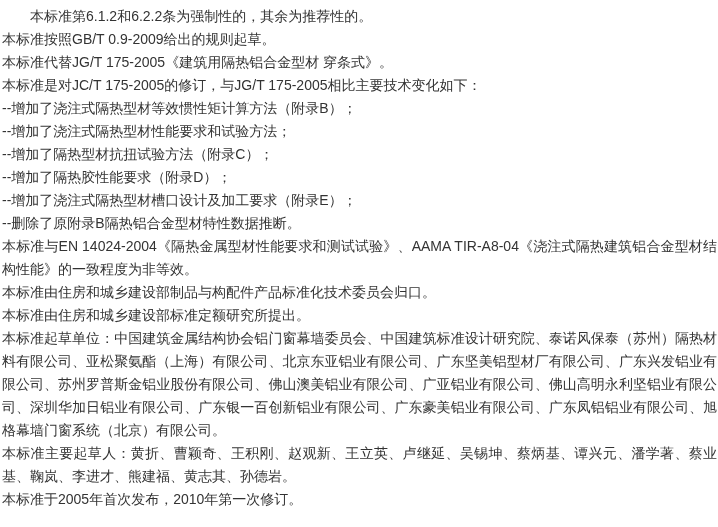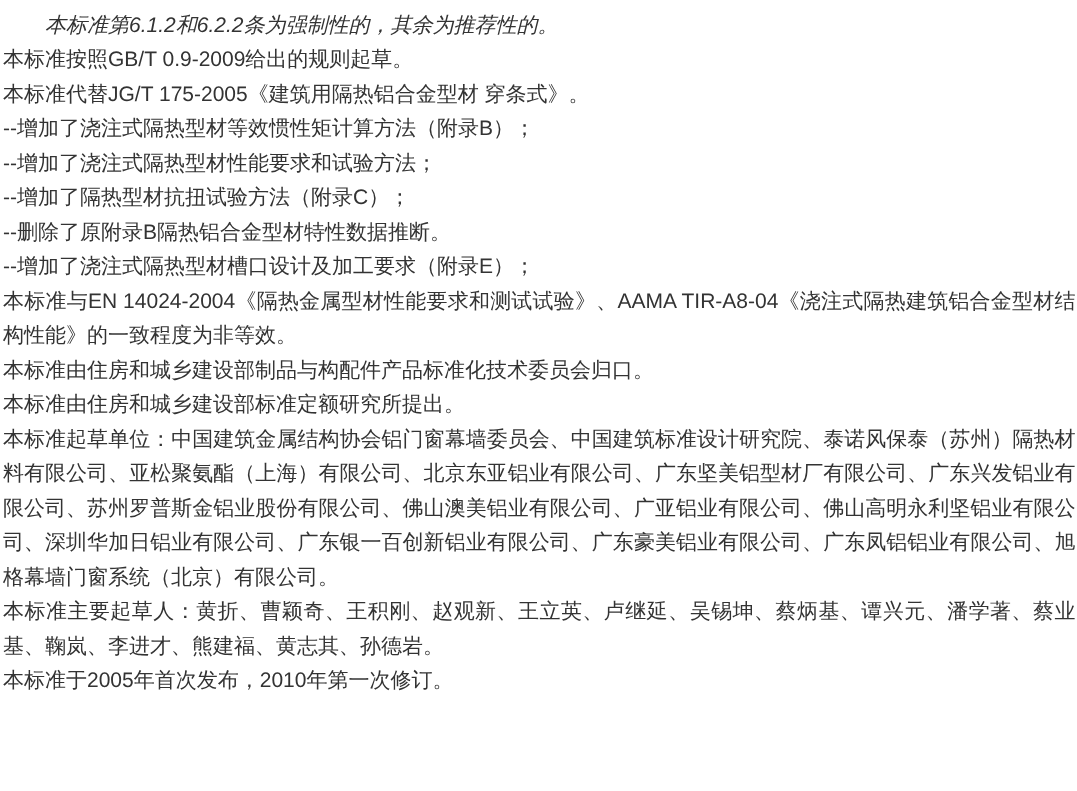--- a/index.html
+++ b/index.html
@@ -22,34 +22,35 @@
     color: #333333;
     text-align: justify;
     text-justify: inter-ideograph;
   }
   .para {
     margin: 0;
     word-break: break-all;
   }
   .para.indent {
     text-indent: 28px;
-    font-style: italic;
   }
 </style>
 </head>
 <body style="background: rgb(255, 255, 255);">
 
 <div class="doc" id="doc-body" style="color: rgb(51, 51, 51);">
     <p class="para indent">本标准第6.1.2和6.2.2条为强制性的，其余为推荐性的。</p>
     <p class="para">本标准按照GB/T 0.9-2009给出的规则起草。</p>
     <p class="para">本标准代替JG/T 175-2005《建筑用隔热铝合金型材 穿条式》。</p>
+    <p class="para">本标准是对JC/T 175-2005的修订，与JG/T 175-2005相比主要技术变化如下：</p>
     <p class="para">--增加了浇注式隔热型材等效惯性矩计算方法（附录B）；</p>
     <p class="para">--增加了浇注式隔热型材性能要求和试验方法；</p>
     <p class="para">--增加了隔热型材抗扭试验方法（附录C）；</p>
+    <p class="para">--增加了隔热胶性能要求（附录D）；</p>
+    <p class="para">--增加了浇注式隔热型材槽口设计及加工要求（附录E）；</p>
     <p class="para">--删除了原附录B隔热铝合金型材特性数据推断。</p>
-    <p class="para">--增加了浇注式隔热型材槽口设计及加工要求（附录E）；</p>
     <p class="para">本标准与EN 14024-2004《隔热金属型材性能要求和测试试验》、AAMA TIR-A8-04《浇注式隔热建筑铝合金型材结构性能》的一致程度为非等效。</p>
     <p class="para">本标准由住房和城乡建设部制品与构配件产品标准化技术委员会归口。</p>
     <p class="para">本标准由住房和城乡建设部标准定额研究所提出。</p>
     <p class="para">本标准起草单位：中国建筑金属结构协会铝门窗幕墙委员会、中国建筑标准设计研究院、泰诺风保泰（苏州）隔热材料有限公司、亚松聚氨酯（上海）有限公司、北京东亚铝业有限公司、广东坚美铝型材厂有限公司、广东兴发铝业有限公司、苏州罗普斯金铝业股份有限公司、佛山澳美铝业有限公司、广亚铝业有限公司、佛山高明永利坚铝业有限公司、深圳华加日铝业有限公司、广东银一百创新铝业有限公司、广东豪美铝业有限公司、广东凤铝铝业有限公司、旭格幕墙门窗系统（北京）有限公司。</p>
     <p class="para">本标准主要起草人：黄折、曹颖奇、王积刚、赵观新、王立英、卢继延、吴锡坤、蔡炳基、谭兴元、潘学著、蔡业基、鞠岚、李进才、熊建福、黄志其、孙德岩。</p>
     <p class="para">本标准于2005年首次发布，2010年第一次修订。</p>
   </div>
 
 </body></html>

